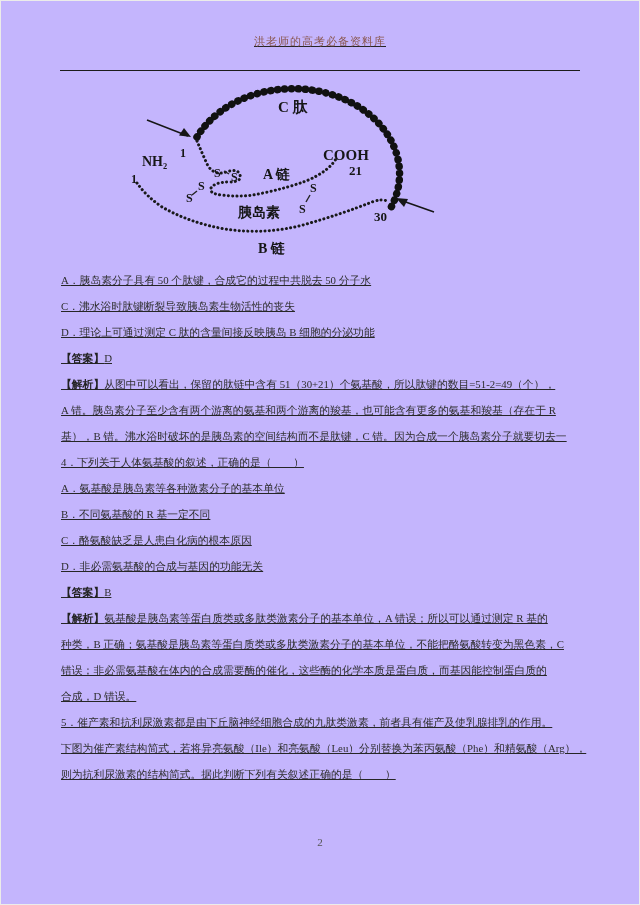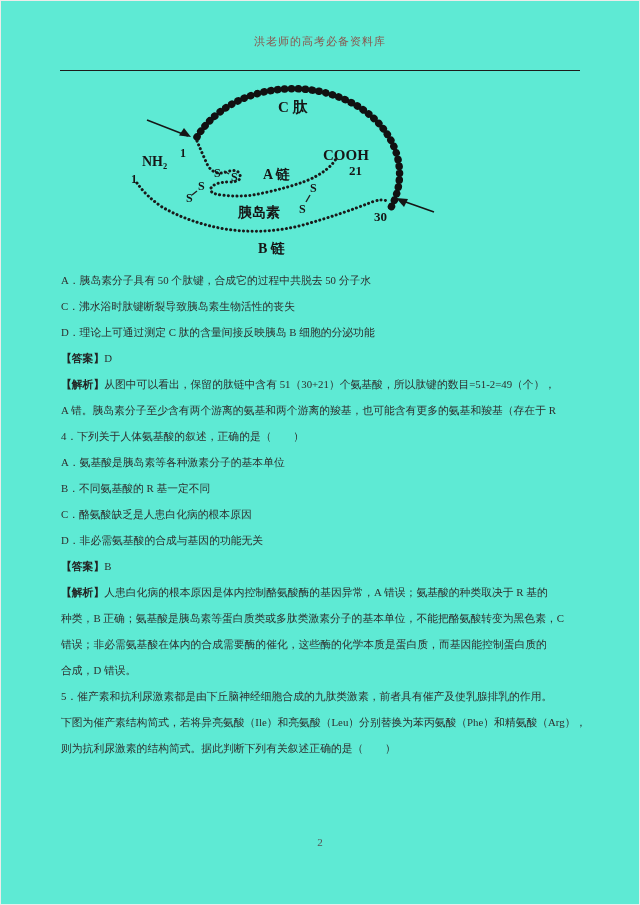--- a/index.html
+++ b/index.html
@@ -2,22 +2,23 @@
 <html><head>
 <meta charset="utf-8">
 <style>
   html,body{margin:0;padding:0;}
   body{
     width:640px;height:905px;background:#fbfbfa;
     font-family:"Liberation Serif","DejaVu Serif",serif;
     color:#262626;position:relative;overflow:hidden;
   }
   .page{
-    position:absolute;inset:0;background:#5eead4;
+    position:absolute;inset:0;background:#c4b5fd;
     box-shadow:inset 0 0 0 1px #ececea;
+    text-decoration:underline;
   }
   .header-title{
     padding-top:34px;text-align:center;
     font-size:11px;letter-spacing:1px;color:#8a564e;font-weight:400;
   }
   .divider{
     margin:21px 60px 0 60px;height:0;border-top:1.6px solid #1c1c1c;
   }
   .diagram{display:block;margin:0;width:640px;height:196px;}
   .diagram text{fill:#161616;font-family:"Liberation Serif","DejaVu Serif",serif;font-weight:bold;}
@@ -83,28 +84,29 @@
   <div class="content">
 
     <p class="line">A．胰岛素分子具有 50 个肽键，合成它的过程中共脱去 50 分子水</p>
     <p class="line">C．沸水浴时肽键断裂导致胰岛素生物活性的丧失</p>
     <p class="line">D．理论上可通过测定 C 肽的含量间接反映胰岛 B 细胞的分泌功能</p>
 
     <p class="line"><span class="bold">【答案】</span><span>D</span></p>
 
     <p class="line"><span class="bold">【解析】</span><span>从图中可以看出，保留的肽链中含有 51（30+21）个氨基酸，所以肽键的数目=51-2=49（个），</span></p>
     <p class="line">A 错。胰岛素分子至少含有两个游离的氨基和两个游离的羧基，也可能含有更多的氨基和羧基（存在于 R</p>
+    <p class="line">基），B 错。沸水浴时破坏的是胰岛素的空间结构而不是肽键，C 错。因为合成一个胰岛素分子就要切去一</p>
 
     <p class="line">4．下列关于人体氨基酸的叙述，正确的是（　　）</p>
     <p class="line">A．氨基酸是胰岛素等各种激素分子的基本单位</p>
     <p class="line">B．不同氨基酸的 R 基一定不同</p>
     <p class="line">C．酪氨酸缺乏是人患白化病的根本原因</p>
     <p class="line">D．非必需氨基酸的合成与基因的功能无关</p>
     <p class="line"><span class="bold">【答案】</span><span>B</span></p>
-    <p class="line"><span class="bold">【解析】</span><span>人患白化病的根本原因是体内控制酪氨酸酶的基因异常，A 错误；氨基酸的种类取决于 R 基的</span></p>
+    <p class="line"><span class="bold">【解析】</span><span>氨基酸是胰岛素等蛋白质类或多肽类激素分子的基本单位，A 错误；所以可以通过测定 R 基的</span></p>
     <p class="line">种类，B 正确；氨基酸是胰岛素等蛋白质类或多肽类激素分子的基本单位，不能把酪氨酸转变为黑色素，C</p>
     <p class="line">错误；非必需氨基酸在体内的合成需要酶的催化，这些酶的化学本质是蛋白质，而基因能控制蛋白质的</p>
     <p class="line">合成，D 错误。</p>
 
     <p class="line">5．催产素和抗利尿激素都是由下丘脑神经细胞合成的九肽类激素，前者具有催产及使乳腺排乳的作用。</p>
     <p class="line">下图为催产素结构简式，若将异亮氨酸（Ile）和亮氨酸（Leu）分别替换为苯丙氨酸（Phe）和精氨酸（Arg），</p>
     <p class="line">则为抗利尿激素的结构简式。据此判断下列有关叙述正确的是（　　）</p>
   </div>
 
   <div class="footer">

